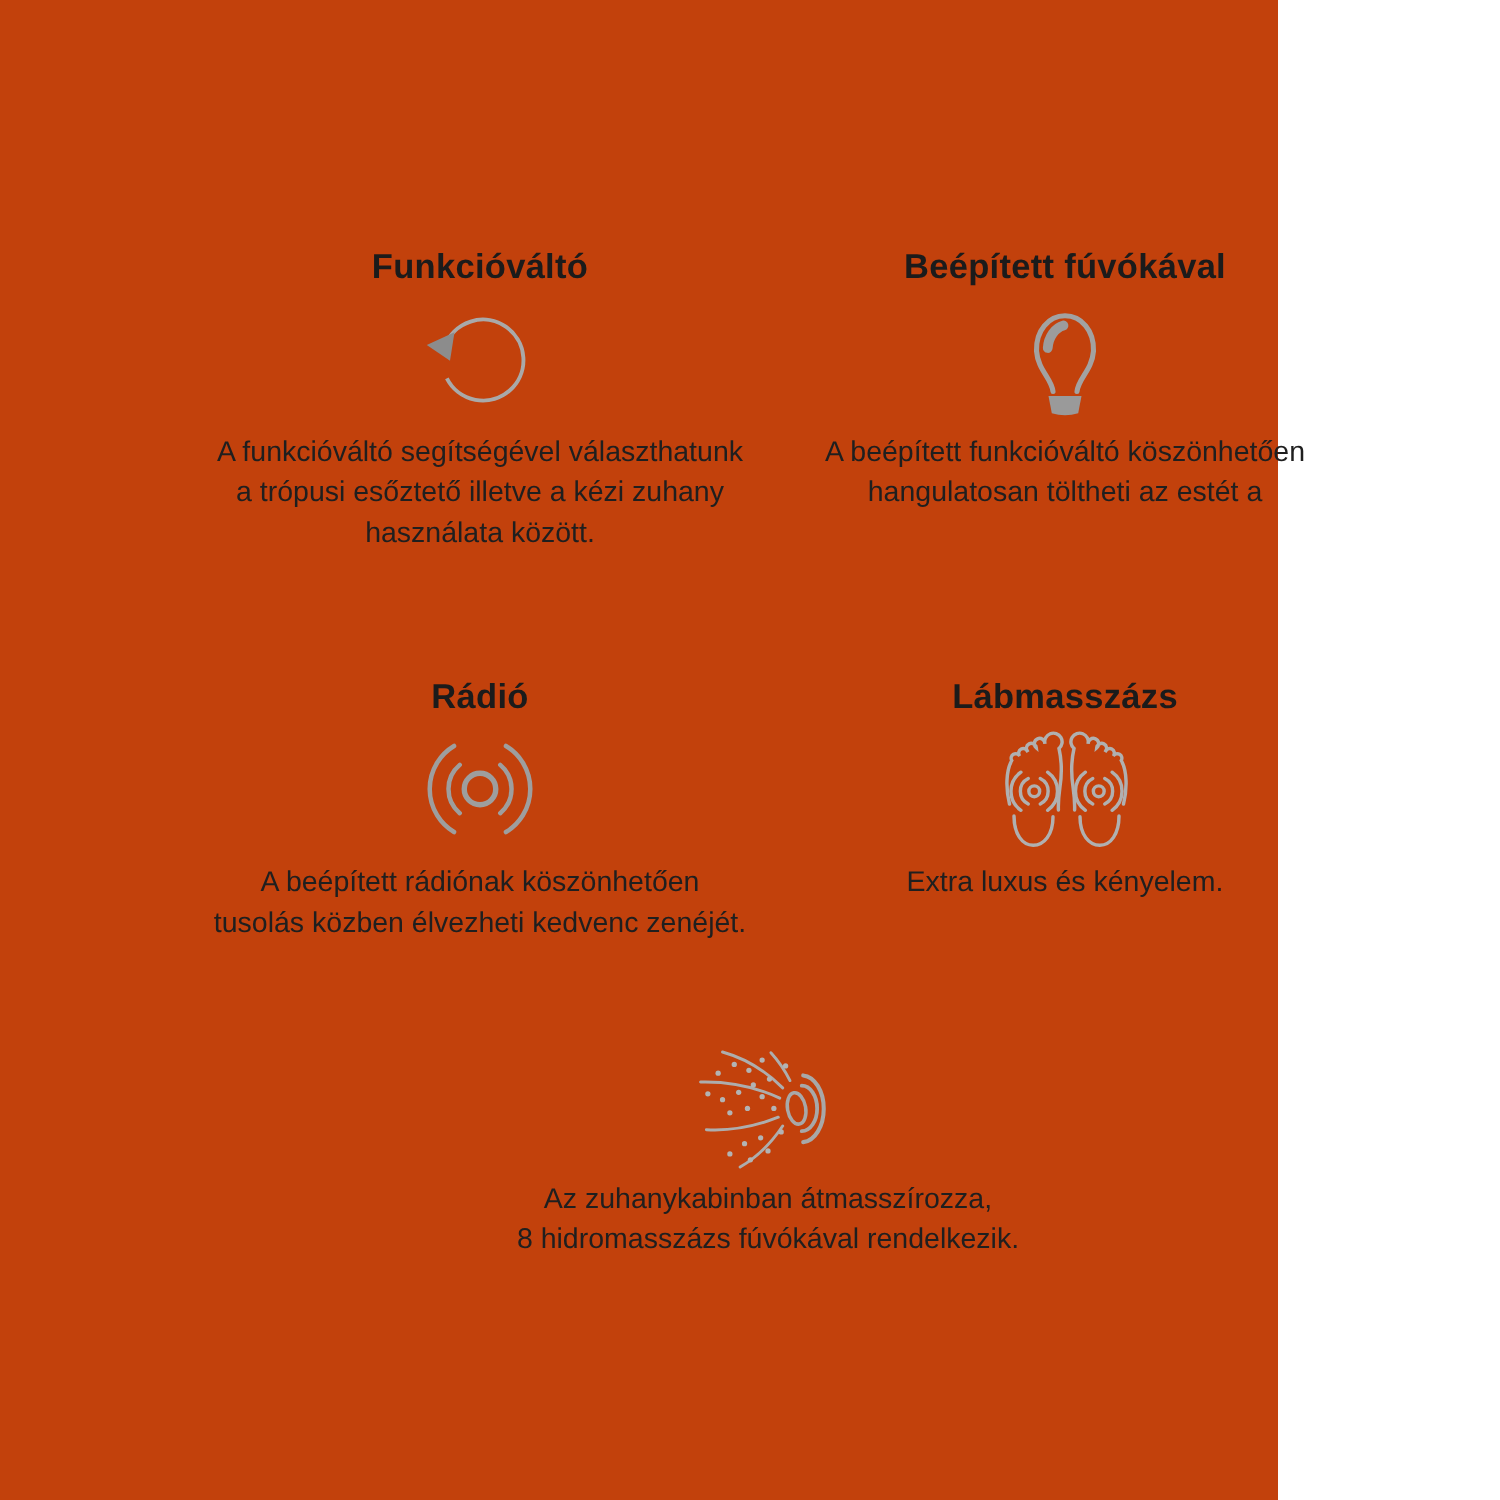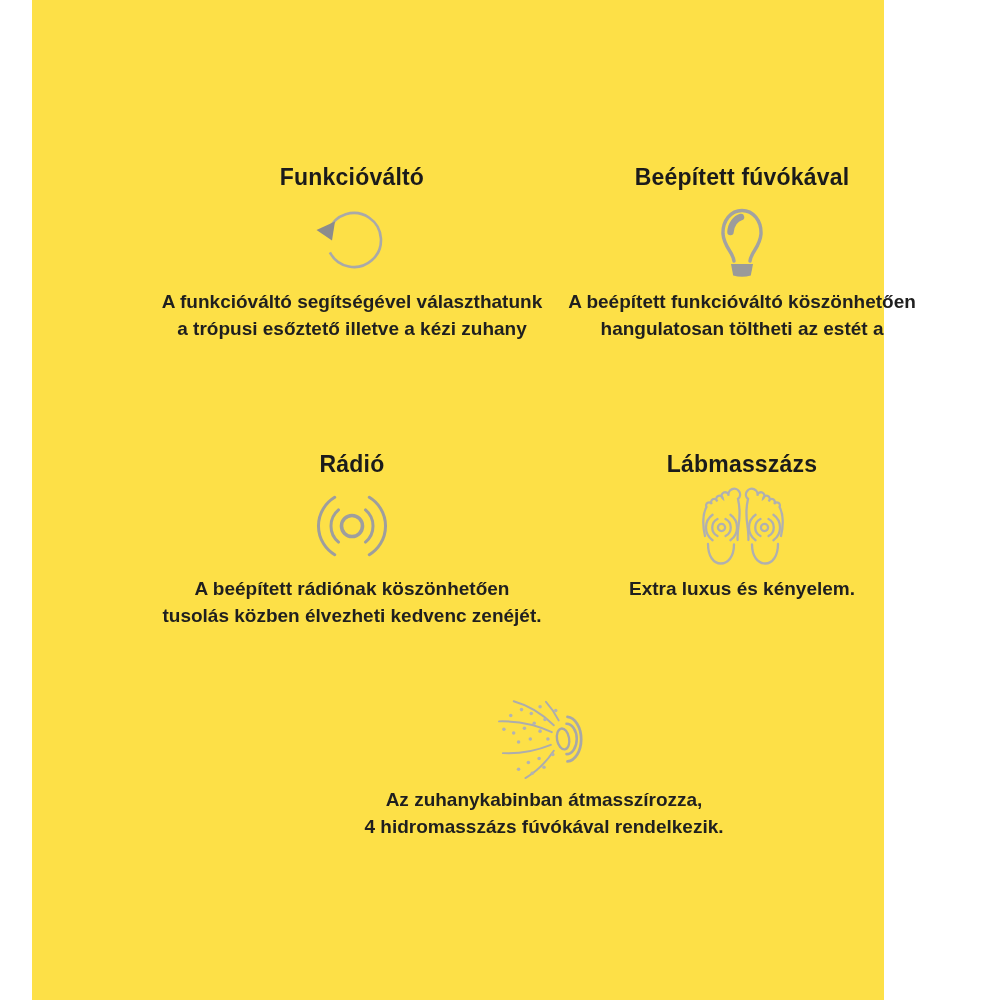--- a/index.html
+++ b/index.html
@@ -5,22 +5,21 @@
   * { margin: 0; padding: 0; box-sizing: border-box; }
   html, body { background: #ffffff; }
   body {
     width: 1000px; height: 1000px;
     font-family: "Liberation Sans", sans-serif;
     overflow: hidden;
   }
   .page {
     position: relative;
     width: 852px; height: 1000px;
-    background: #fde047;
-    margin-left: 32px;
+    background: #c2410c;
   }
   .feature {
     position: absolute;
     width: 440px;
     text-align: center;
   }
   .pos-f1 { left: 100px; top: 164px; }
   .pos-f2 { left: 490px; top: 164px; }
   .pos-f3 { left: 100px; top: 451px; }
   .pos-f4 { left: 490px; top: 451px; }
@@ -38,39 +37,40 @@
     display: flex;
     align-items: center;
     justify-content: center;
   }
   .feature-desc {
     margin-top: 5px;
     font-size: 19px;
     line-height: 27px;
     color: #1f1f1f;
   }
-  .desc-line { white-space: nowrap; font-weight: bold; }
+  .desc-line { white-space: nowrap; }
   svg { display: block; }
 </style>
 </head>
 <body>
 
 <div class="page">
 
   <section class="feature pos-f1">
     <h2 class="feature-title">Funkcióváltó</h2>
     <div class="feature-icon">
       <svg width="74" height="74" viewBox="0 0 74 74">
         <path d="M 13.6 28.8 A 27 27 0 1 1 14.9 50.3" fill="none" stroke="#a9a9a9" stroke-width="2.6"></path>
         <polygon points="1.5,28 20,19.5 17,38.5" fill="#8c8c8c"></polygon>
       </svg>
     </div>
     <div class="feature-desc">
       <div class="desc-line">A funkcióváltó segítségével választhatunk</div>
       <div class="desc-line">a trópusi esőztető illetve a kézi zuhany</div>
+      <div class="desc-line">használata között.</div>
     </div>
   </section>
 
   <section class="feature pos-f2">
     <h2 class="feature-title">Beépített fúvókával</h2>
     <div class="feature-icon">
       <svg width="64" height="82" viewBox="0 0 64 82">
         <path d="M 24,63 C 23,54 14,49 13,36 C 12.5,22.5 21,12.5 32,12.5 C 43,12.5 51.5,22.5 51,36 C 50,49 41,54 40,63" fill="none" stroke="#a2a2a2" stroke-width="3.4" stroke-linecap="round"></path>
         <path d="M 20.5,34 C 21,26.5 25.5,20.5 31,19" fill="none" stroke="#9c9c9c" stroke-width="6.5" stroke-linecap="round"></path>
         <path d="M 21,66 L 43,66 L 40.8,77.5 Q 32,80 23.2,77.5 Z" fill="#9a9a9a"></path>
@@ -166,17 +166,17 @@
           <circle cx="35" cy="78" r="1.8"></circle>
             <circle cx="61" cy="76" r="1.8"></circle>
             <circle cx="49" cy="82" r="1.8"></circle>
           <circle cx="70" cy="63" r="1.8"></circle>
             <circle cx="73" cy="18" r="1.8"></circle>
         </g>
       </svg>
     </div>
     <div class="feature-desc">
       <div class="desc-line">Az zuhanykabinban átmasszírozza,</div>
-      <div class="desc-line">4 hidromasszázs fúvókával rendelkezik.</div>
+      <div class="desc-line">8 hidromasszázs fúvókával rendelkezik.</div>
     </div>
   </section>
 
 </div>
 
 </body></html>

